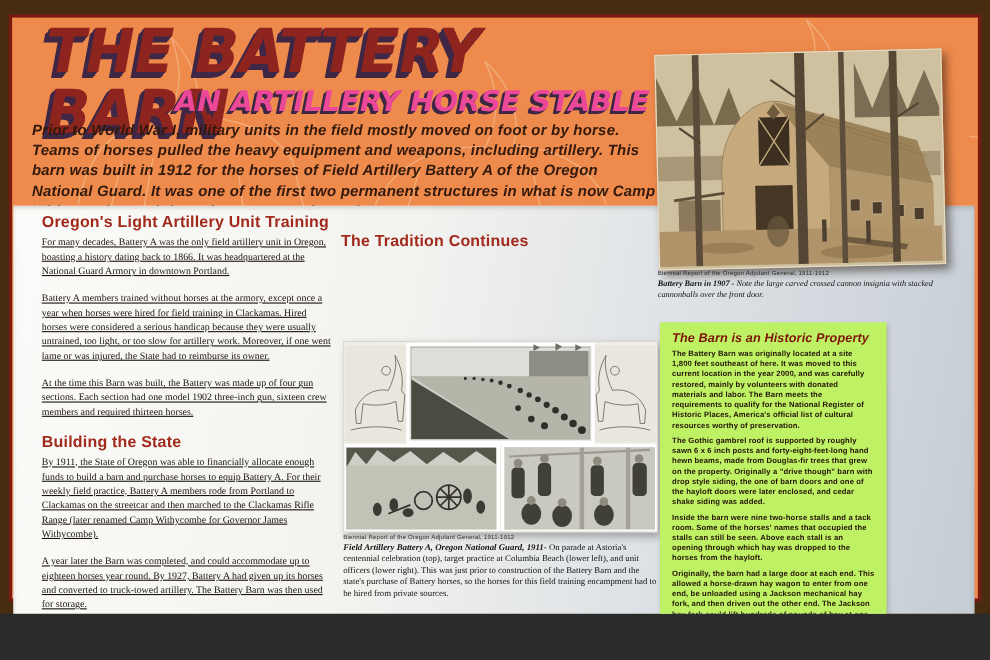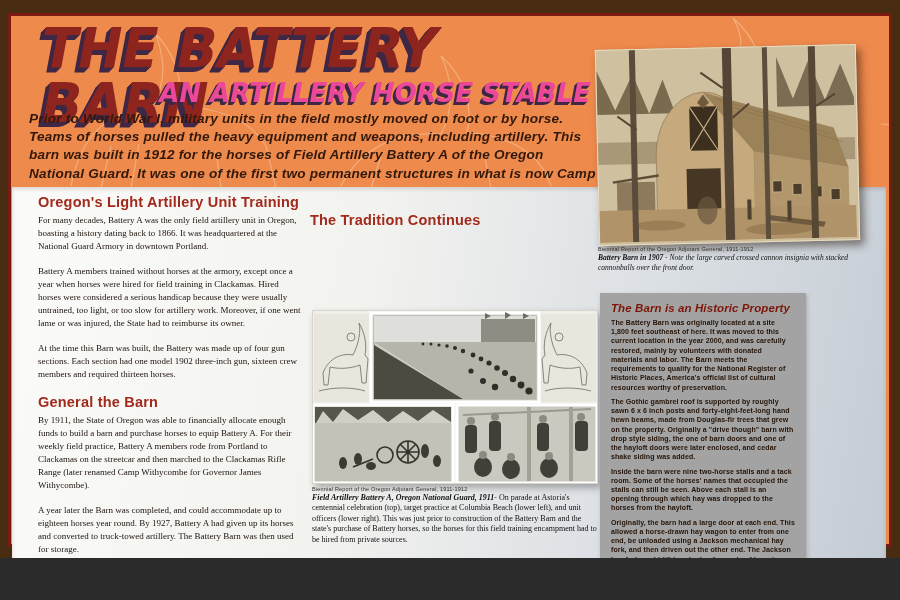--- a/index.html
+++ b/index.html
@@ -30,21 +30,21 @@
 
   
   .content-sheet{left:12px;top:187px;width:874px;height:380px;
          background:linear-gradient(100deg,#fbfbf9 0%,#f2f2ef 40%,#dde1e5 68%,#c4ccd4 100%);
          box-shadow:inset 0 2px 4px rgba(60,40,20,.18);}
 
   h2.sec{margin:0 0 4px 0;font-size:14.5px;font-weight:bold;color:#a12a1c;
          letter-spacing:.2px;}
   .body-serif{font-family:"Liberation Serif",serif;font-size:9px;line-height:1.45;
          color:#1d130c;}
-  .body-serif p{margin:0 0 12px 0;}
+  .body-serif p{margin:0 0 12px 0;text-decoration:underline;}
 
   .col-left{left:38px;top:194px;width:263px;}
   .col-left .sec2{margin-top:6px;}
   .col-mid{left:310px;top:212px;width:290px;}
 
   
   .barn-photo{left:597px;top:47px;width:259px;height:194px;
          transform:rotate(-1.3deg);box-shadow:4px 5px 8px rgba(30,15,5,.5);
          background:#cec09f;border:1px solid #e8dcc2;}
   .credit{font-size:5.5px;color:#2c2c2c;letter-spacing:.2px;line-height:1.2;}
@@ -56,21 +56,21 @@
 
   
   .collage{left:312px;top:310px;width:284px;height:172px;background:#efeee8;
          box-shadow:3px 4px 7px rgba(40,40,40,.35);border:1px solid #d8d7cf;}
   .collage-credit{left:312px;top:486px;width:284px;}
   .collage-caption{left:312px;top:493px;width:288px;}
   .collage-caption .rest{font-style:normal;}
   .caption2{font-family:"Liberation Serif",serif;font-size:8px;line-height:1.3;color:#111;}
 
   
-  .sidebar{left:600px;top:293px;width:206px;height:274px;background:#a3a3a3;
+  .sidebar{left:600px;top:293px;width:206px;height:274px;background:#bef264;
          box-sizing:border-box;padding:9px 11px;overflow:hidden;
          box-shadow:1px 2px 4px rgba(60,30,10,.25);}
   .sidebar h3{margin:0 0 4px 0;font-size:11.5px;font-weight:bold;font-style:italic;
          color:#7c1507;letter-spacing:.1px;}
   .sidebar h3.h2nd{margin-top:9px;}
   .sidebar p{margin:0 0 5px 0;font-size:7px;font-weight:bold;line-height:1.32;
          color:#241307;letter-spacing:.1px;}
 
   
   .bottom-rule{left:13px;top:572px;width:874px;height:3px;background:#6d1108;}
@@ -100,21 +100,21 @@
 
   <div class="abs content-sheet"></div>
 
   <div class="abs col-left">
     <h2 class="sec">Oregon's Light Artillery Unit Training</h2>
     <div class="body-serif">
       <p>For many decades, Battery A was the only field artillery unit in Oregon, boasting a history dating back to 1866. It was headquartered at the National Guard Armory in downtown Portland.</p>
       <p>Battery A members trained without horses at the armory, except once a year when horses were hired for field training in Clackamas. Hired horses were considered a serious handicap because they were usually untrained, too light, or too slow for artillery work. Moreover, if one went lame or was injured, the State had to reimburse its owner.</p>
       <p>At the time this Barn was built, the Battery was made up of four gun sections. Each section had one model 1902 three-inch gun, sixteen crew members and required thirteen horses.</p>
     </div>
-    <h2 class="sec sec2">General the Barn</h2>
+    <h2 class="sec sec2">Building the State</h2>
     <div class="body-serif">
       <p>By 1911, the State of Oregon was able to financially allocate enough funds to build a barn and purchase horses to equip Battery A. For their weekly field practice, Battery A members rode from Portland to Clackamas on the streetcar and then marched to the Clackamas Rifle Range (later renamed Camp Withycombe for Governor James Withycombe).</p>
       <p>A year later the Barn was completed, and could accommodate up to eighteen horses year round. By 1927, Battery A had given up its horses and converted to truck-towed artillery. The Battery Barn was then used for storage.</p>
     </div>
   </div>
 
   <div class="abs col-mid">
     <h2 class="sec">The Tradition Continues</h2>
   </div>
 

